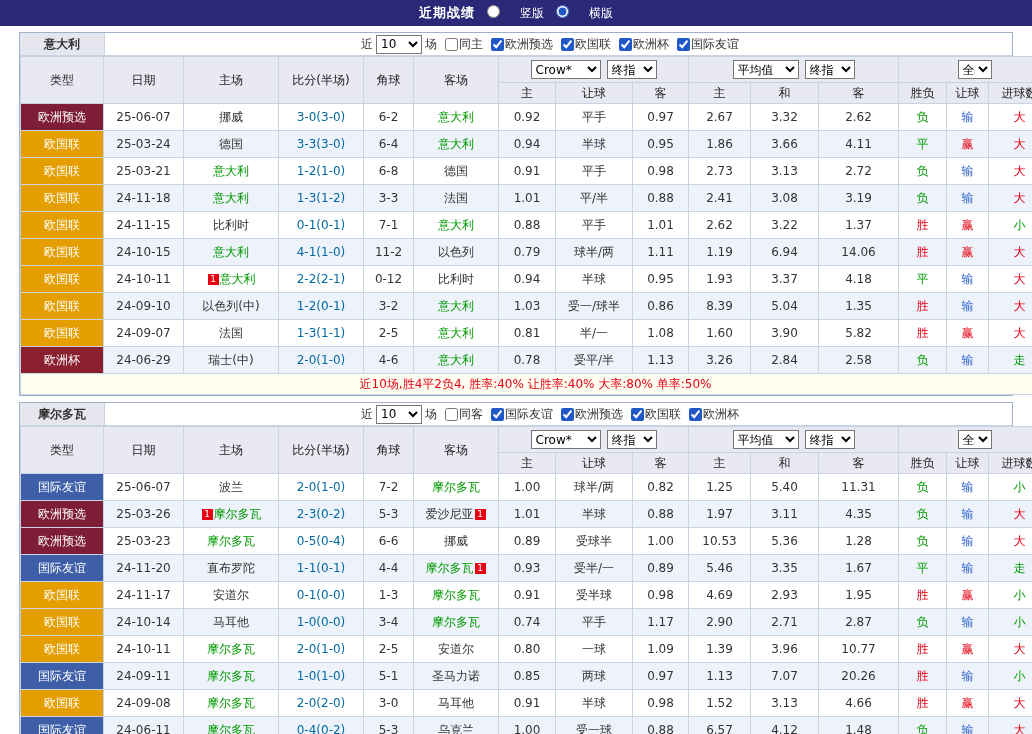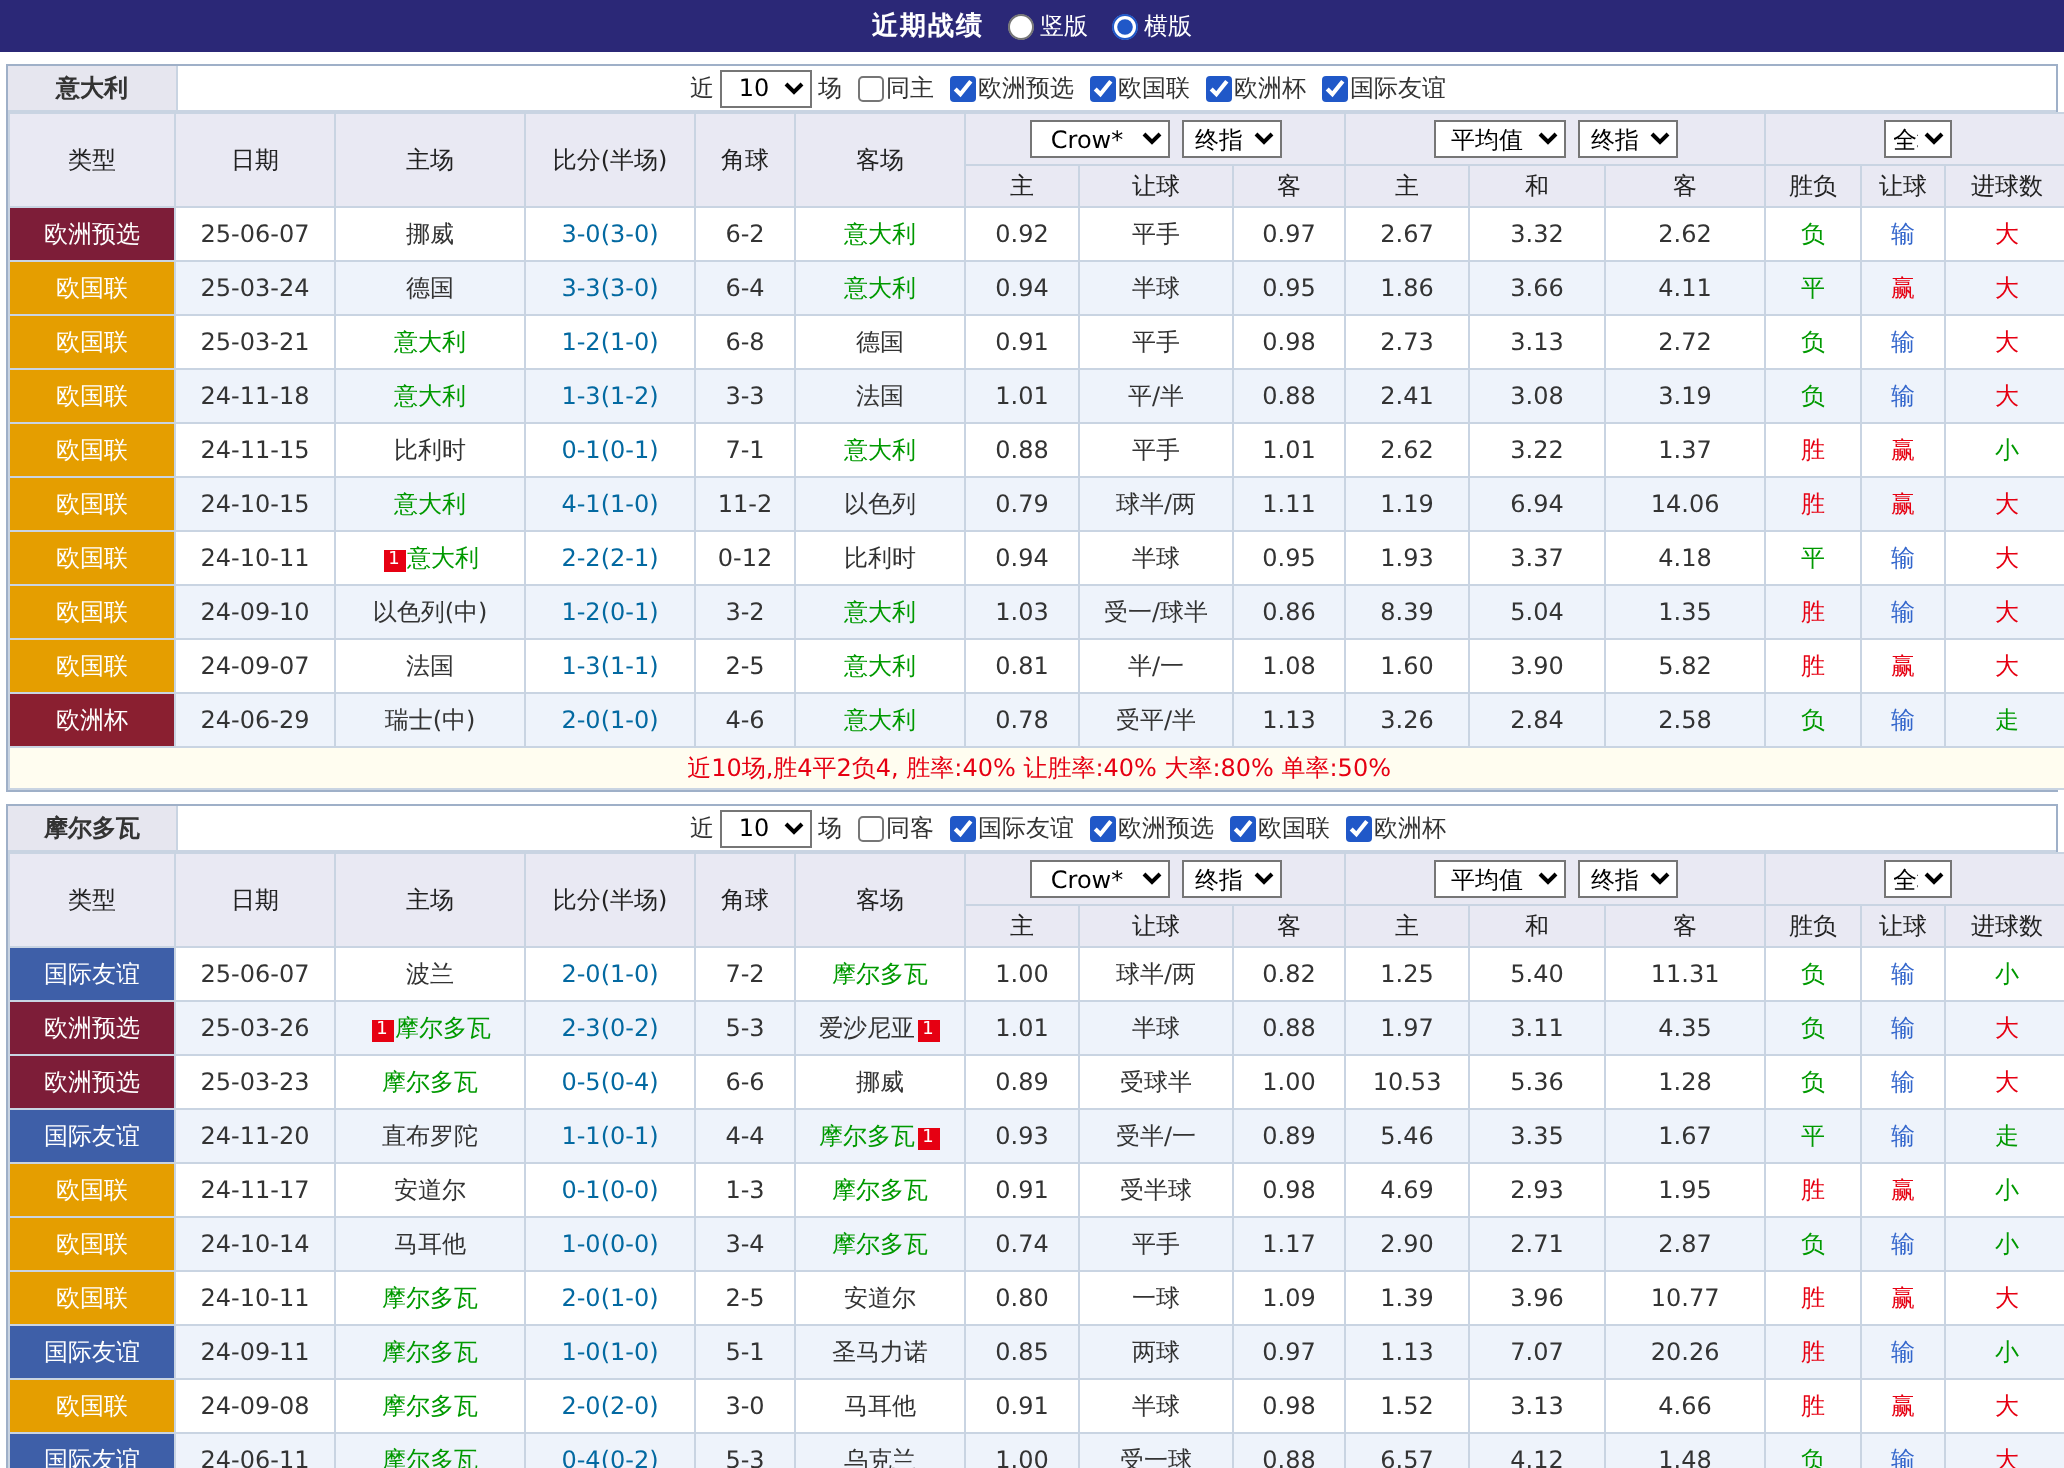--- a/index.html
+++ b/index.html
@@ -1,27 +1,27 @@
 <!DOCTYPE html>
 <html><head>
 <meta charset="utf-8">
 <style>
   html,body{margin:0;padding:0;}
   body{width:1032px;font-family:"DejaVu Sans","Liberation Sans",sans-serif;font-size:12px;color:#333;background:#fff;}
   .page{width:1032px;box-sizing:border-box;background:#fff;padding-bottom:3px;}
   .topbar{height:26px;background:#2b2877;display:flex;align-items:center;justify-content:center;gap:12px;color:#fff;}
   .tb-title{font-weight:bold;font-size:13px;letter-spacing:1px;font-family:Liberation Serif, serif;}
-  .tb-radio{display:inline-flex;align-items:center;gap:3px;font-size:12px;cursor:pointer;}
+  .tb-radio{display:inline-flex;gap:20px;font-size:12px;cursor:pointer;}
   input[type=radio],input[type=checkbox]{accent-color:#2058c8;width:13px;height:13px;margin:0;}
-  .section{margin:6px 3px 0;border:1px solid #9fb0c8;}
+  .section{margin:6px 19px 0;border:1px solid #9fb0c8;}
   .filter-bar{display:flex;align-items:center;height:22px;background:#fff;border-bottom:1px solid #c9d4e2;}
   .team-name{width:84px;flex:0 0 84px;height:22px;line-height:22px;text-align:center;background:#e6e6ef;border-right:1px solid #c9d4e2;font-weight:bold;}
   .filters{display:flex;align-items:center;margin-left:256px;gap:3px;}
   .chk{display:inline-flex;align-items:center;gap:1px;margin-left:5px;cursor:pointer;}
-  .sel{border:1px solid #767676;background:#fff;font-size:12px;height:19px;font-family:inherit;text-align:center;}
+  .sel{border:1px solid #767676;background:#fff;font-size:12px;height:19px;font-family:inherit;}
   .sel-count{width:46px;}
   .sel-company{width:70px;}
   .sel-final{width:50px;}
   .sel-avg{width:66px;}
   .sel-scope{width:34px;}
   table{width:100%;border-collapse:collapse;table-layout:fixed;}
   th,td{border:1px solid #c9d4e2;text-align:center;padding:0 2px;font-weight:normal;white-space:nowrap;overflow:hidden;}
   thead th{background:#e9e9f3;color:#222;}
   thead tr.hrow1 th{height:25px;}
   thead tr.hrow2 th{height:20px;}

